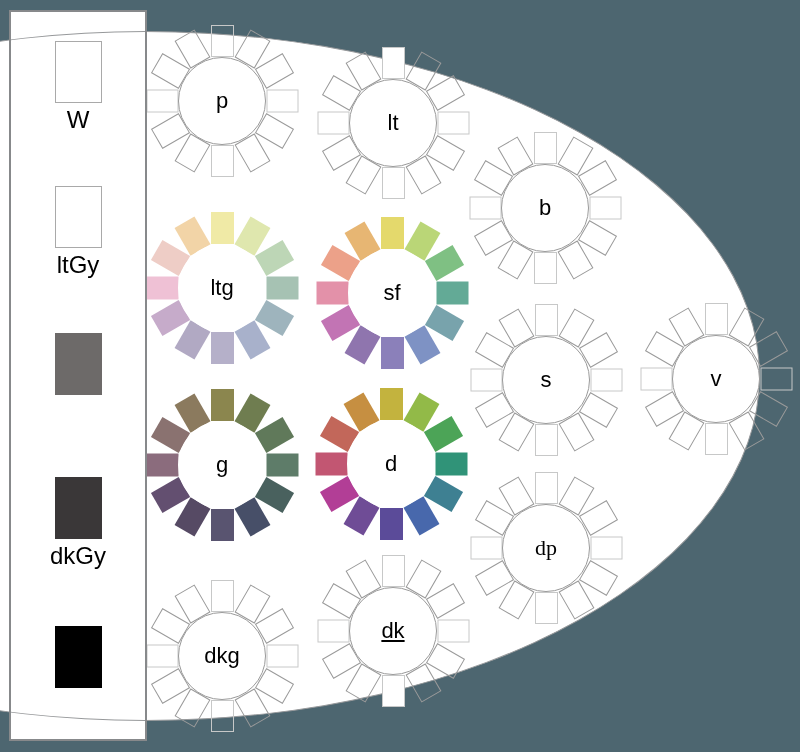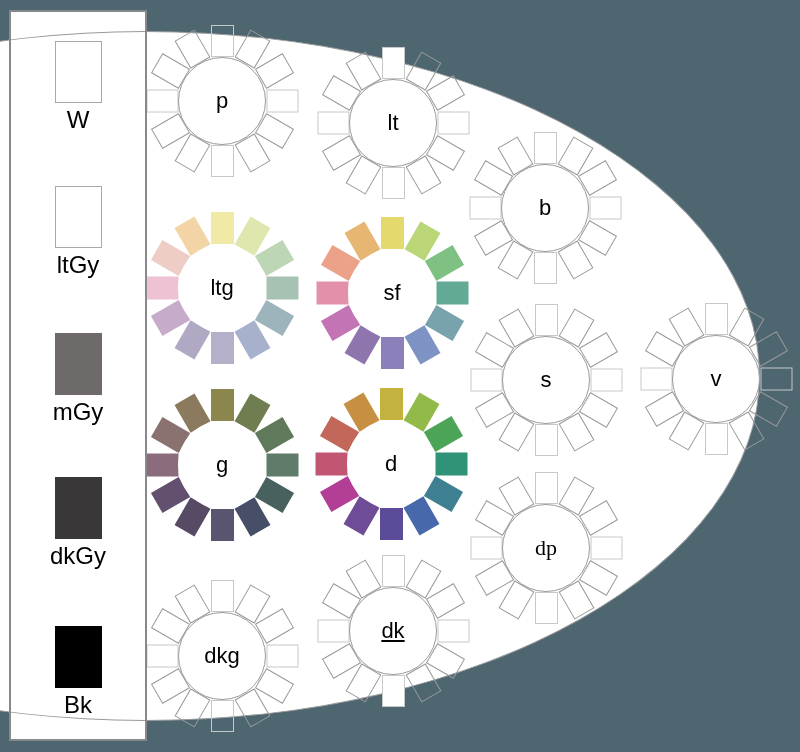--- a/index.html
+++ b/index.html
@@ -257,25 +257,23 @@
         <div class="sb-item" style="top: 29px;">
           <div class="sb-box" style="background: rgb(255, 255, 255); border: 1px solid rgb(169, 169, 169);"></div>
           <div class="sb-label">W</div>
         </div>
         <div class="sb-item" style="top: 174px;">
           <div class="sb-box" style="background: rgb(255, 255, 255); border: 1px solid rgb(169, 169, 169);"></div>
           <div class="sb-label">ltGy</div>
         </div>
         <div class="sb-item" style="top: 321px;">
           <div class="sb-box" style="background: rgb(109, 106, 105);"></div>
-          <div class="sb-label">mGy</div>
         </div>
         <div class="sb-item" style="top: 465px; text-align: center;">
           <div class="sb-box" style="background: rgb(58, 55, 56);"></div>
           <div class="sb-label">dkGy</div>
         </div>
         <div class="sb-item" style="top: 614px;">
           <div class="sb-box" style="background: rgb(0, 0, 0);"></div>
-          <div class="sb-label">Bk</div>
         </div>
       </div>
   </div>
 </div>
 
 </body></html>

